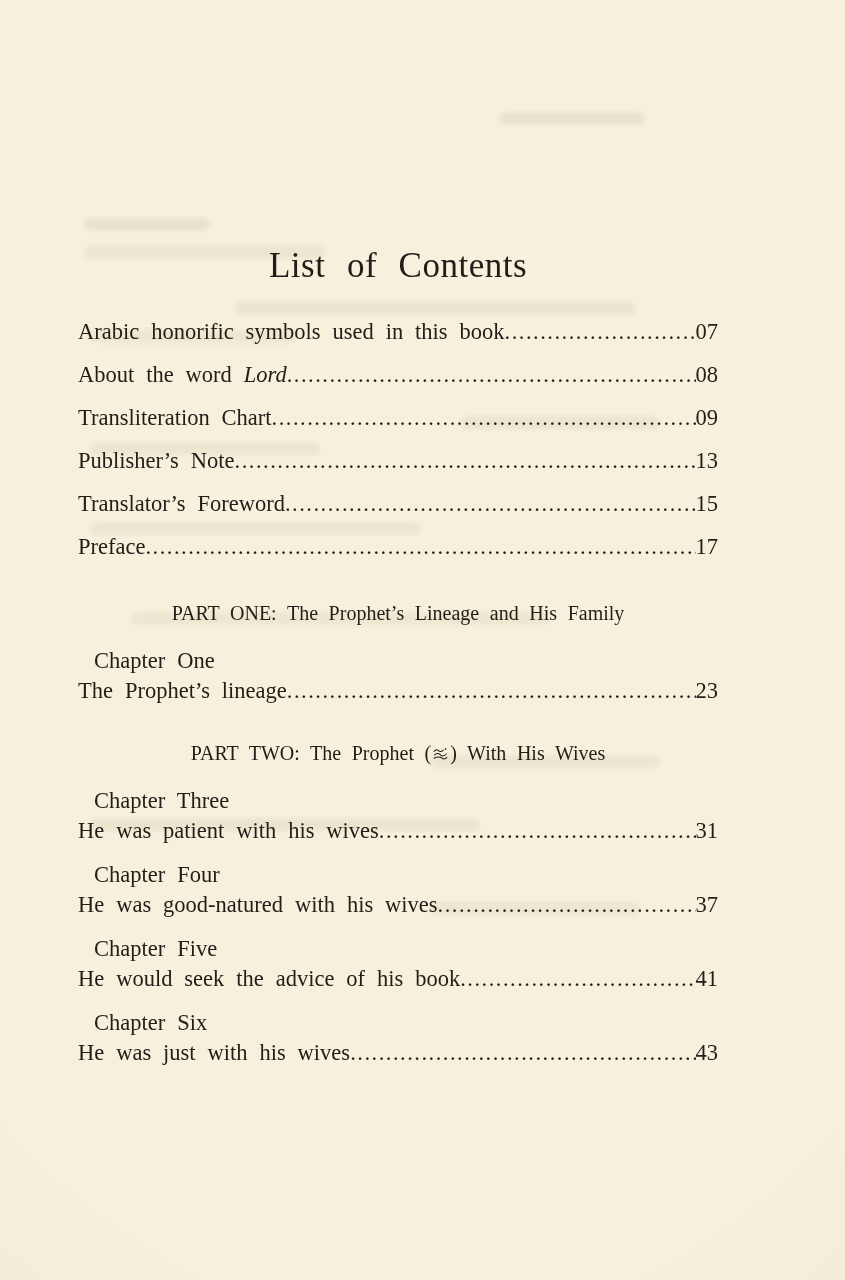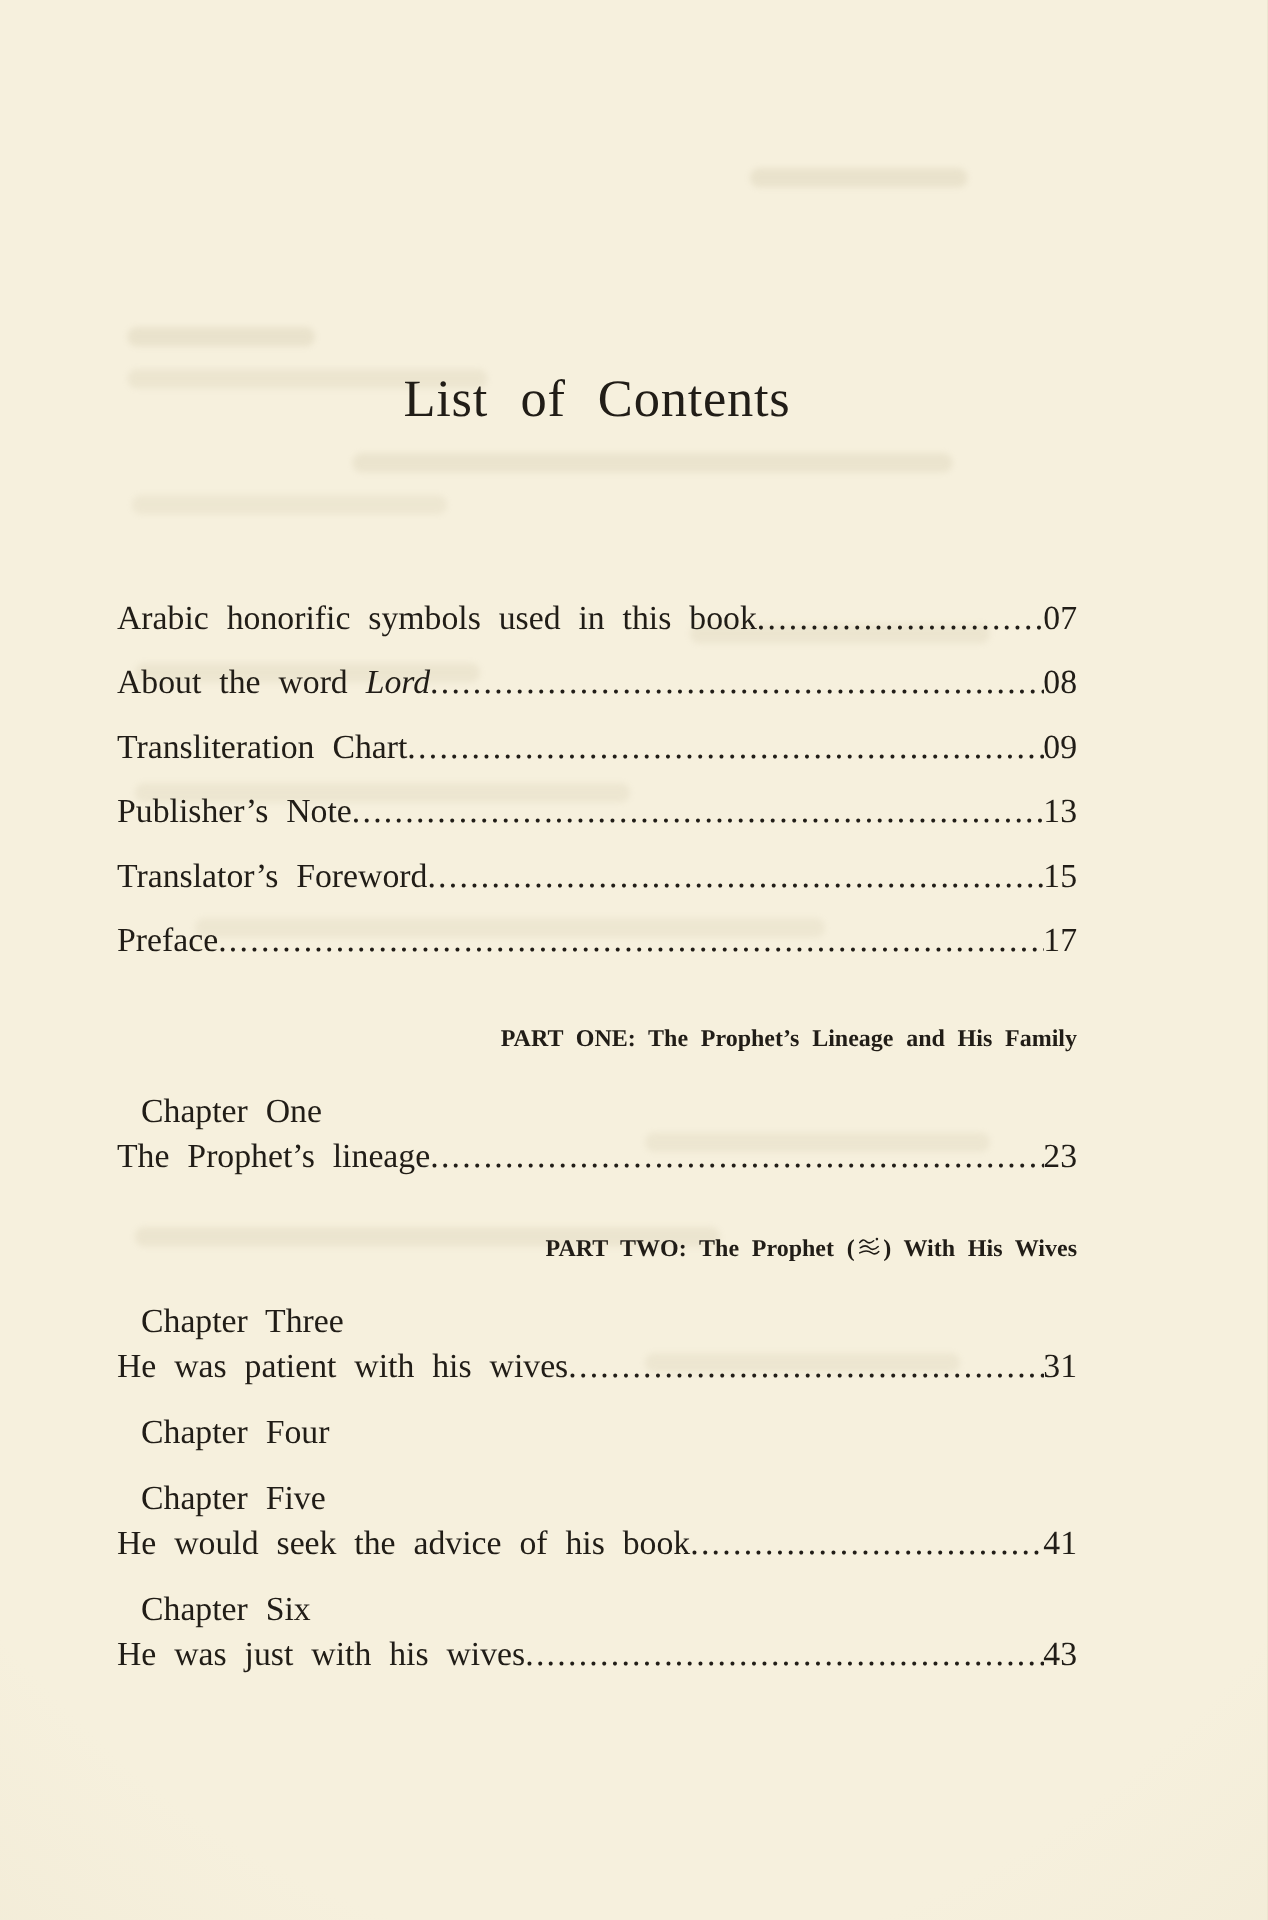--- a/index.html
+++ b/index.html
@@ -23,21 +23,21 @@
   }
   .page-title{
     margin:246px 0 0 0;
     font-size:35px;
     line-height:40px;
     font-weight:400;
     text-align:center;
     word-spacing:0.35em;
     letter-spacing:0.5px;
   }
-  .front-list{margin-top:112px;}
+  .front-list{margin-top:32px;}
   .toc-row{
     display:flex;
     align-items:baseline;
     font-size:22.5px;
     line-height:27px;
     margin-bottom:16px;
     word-spacing:0.28em;
   }
   .toc-label{white-space:nowrap;}
   .it{font-style:italic;}
@@ -46,25 +46,25 @@
     overflow:hidden;
     white-space:nowrap;
     min-width:12px;
   }
   .leader::after{
     content:"........................................................................................................................";
     letter-spacing:1.5px;
   }
   .pagenum{white-space:nowrap;}
   .part-heading{
-    font-size:16px;
+    font-size:20px;
     line-height:30px;
-    text-align:right;
-    word-spacing:0.28em;
-    font-weight:700;
+    text-align:center;
+    word-spacing:0.28em;
+    font-weight:400;
   }
   .part-one-heading{margin-top:38px;}
   .part-two-heading{margin-top:32px;}
   .chapter-block{margin-top:18px;margin-bottom:14px;}
   .chapter-block + .chapter-block{margin-top:0;}
   .chapter-line{
     font-size:22.5px;
     line-height:30px;
     word-spacing:0.28em;
     margin-left:16px;
@@ -180,20 +180,25 @@
       <div class="chapter-line">Chapter Three</div>
       <div class="chapter-title-row">
         <span class="toc-label">He was patient with his wives</span>
         <span class="leader"></span>
         <span class="pagenum">31</span>
       </div>
     </div>
 
     <div class="chapter-block">
       <div class="chapter-line">Chapter Four</div>
+      <div class="chapter-title-row">
+        <span class="toc-label">He was good-natured with his wives</span>
+        <span class="leader"></span>
+        <span class="pagenum">37</span>
+      </div>
     </div>
 
     <div class="chapter-block">
       <div class="chapter-line">Chapter Five</div>
       <div class="chapter-title-row">
         <span class="toc-label">He would seek the advice of his book</span>
         <span class="leader"></span>
         <span class="pagenum">41</span>
       </div>
     </div>

